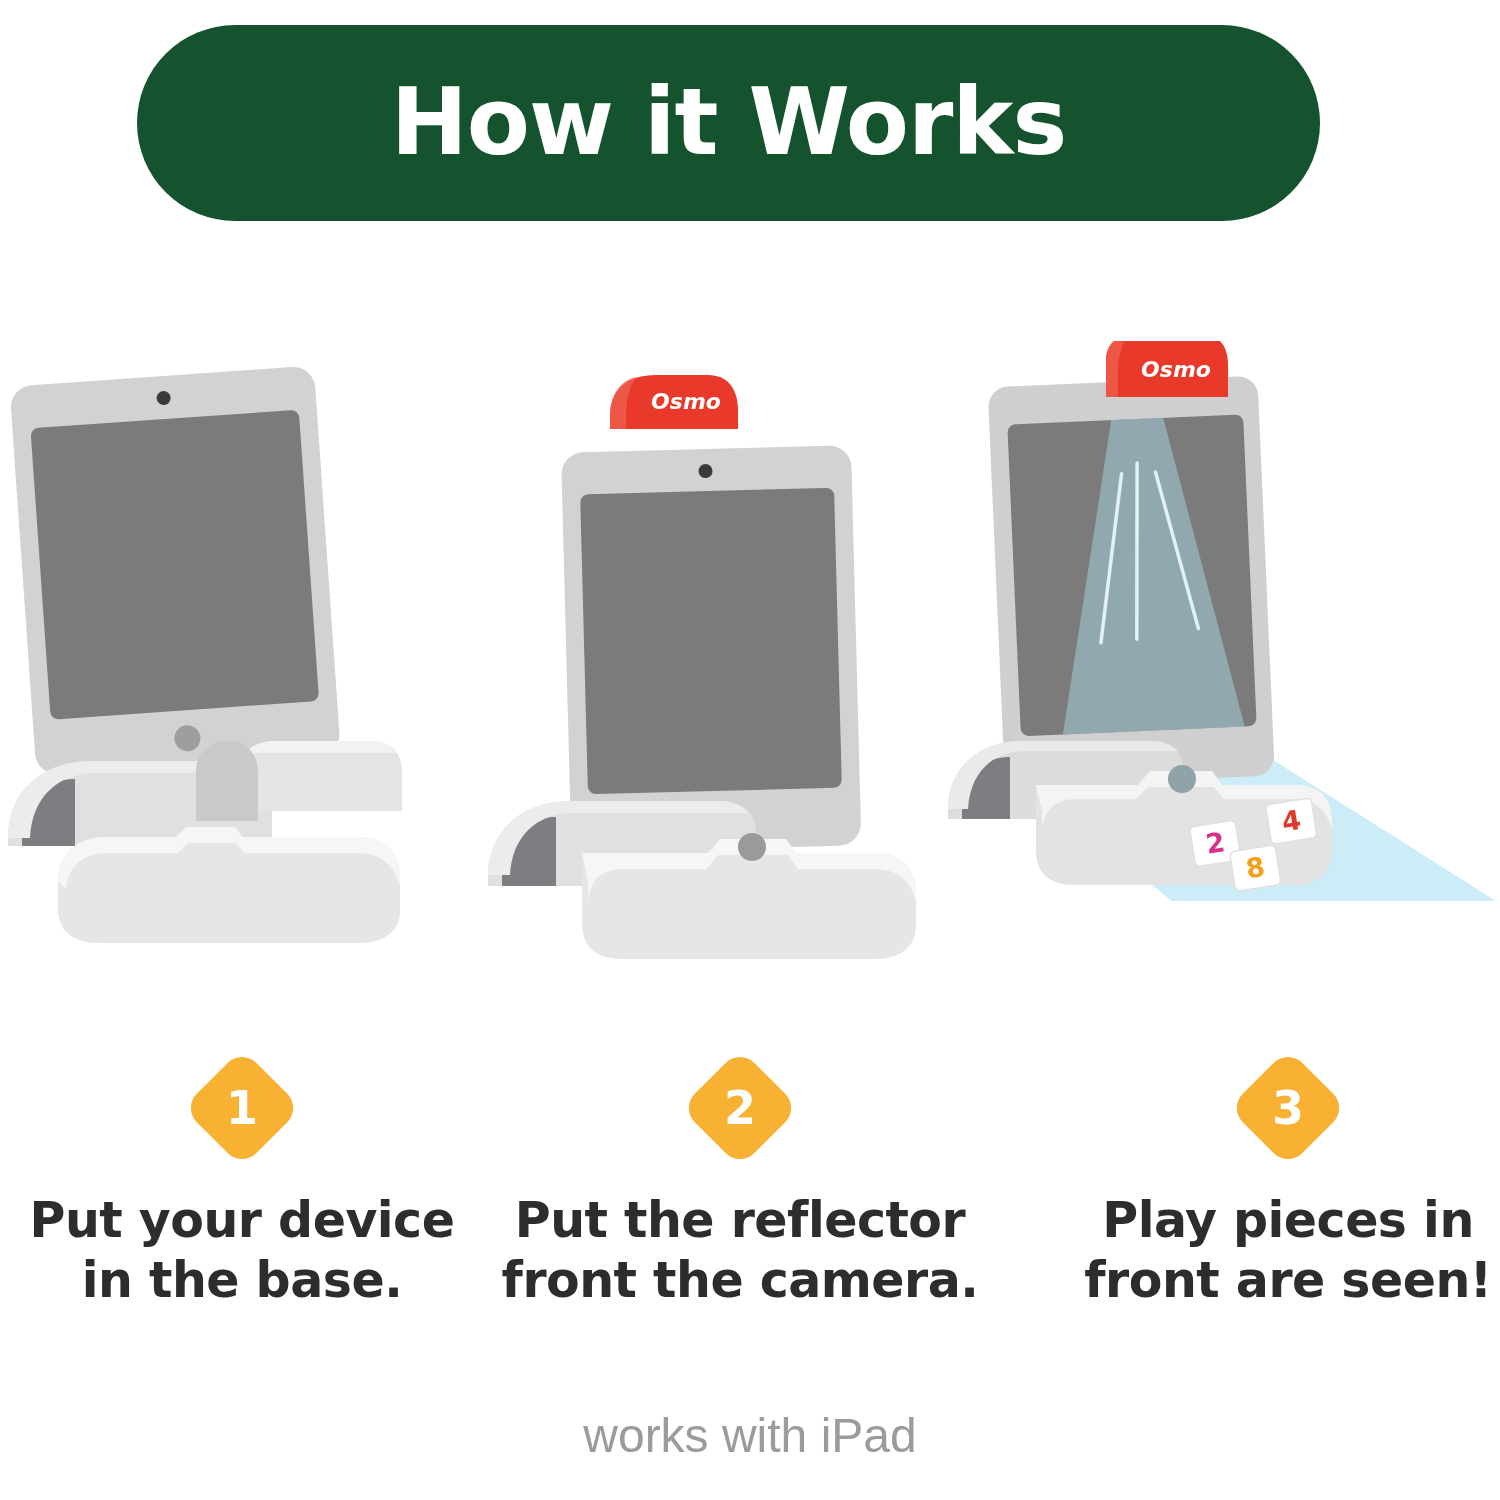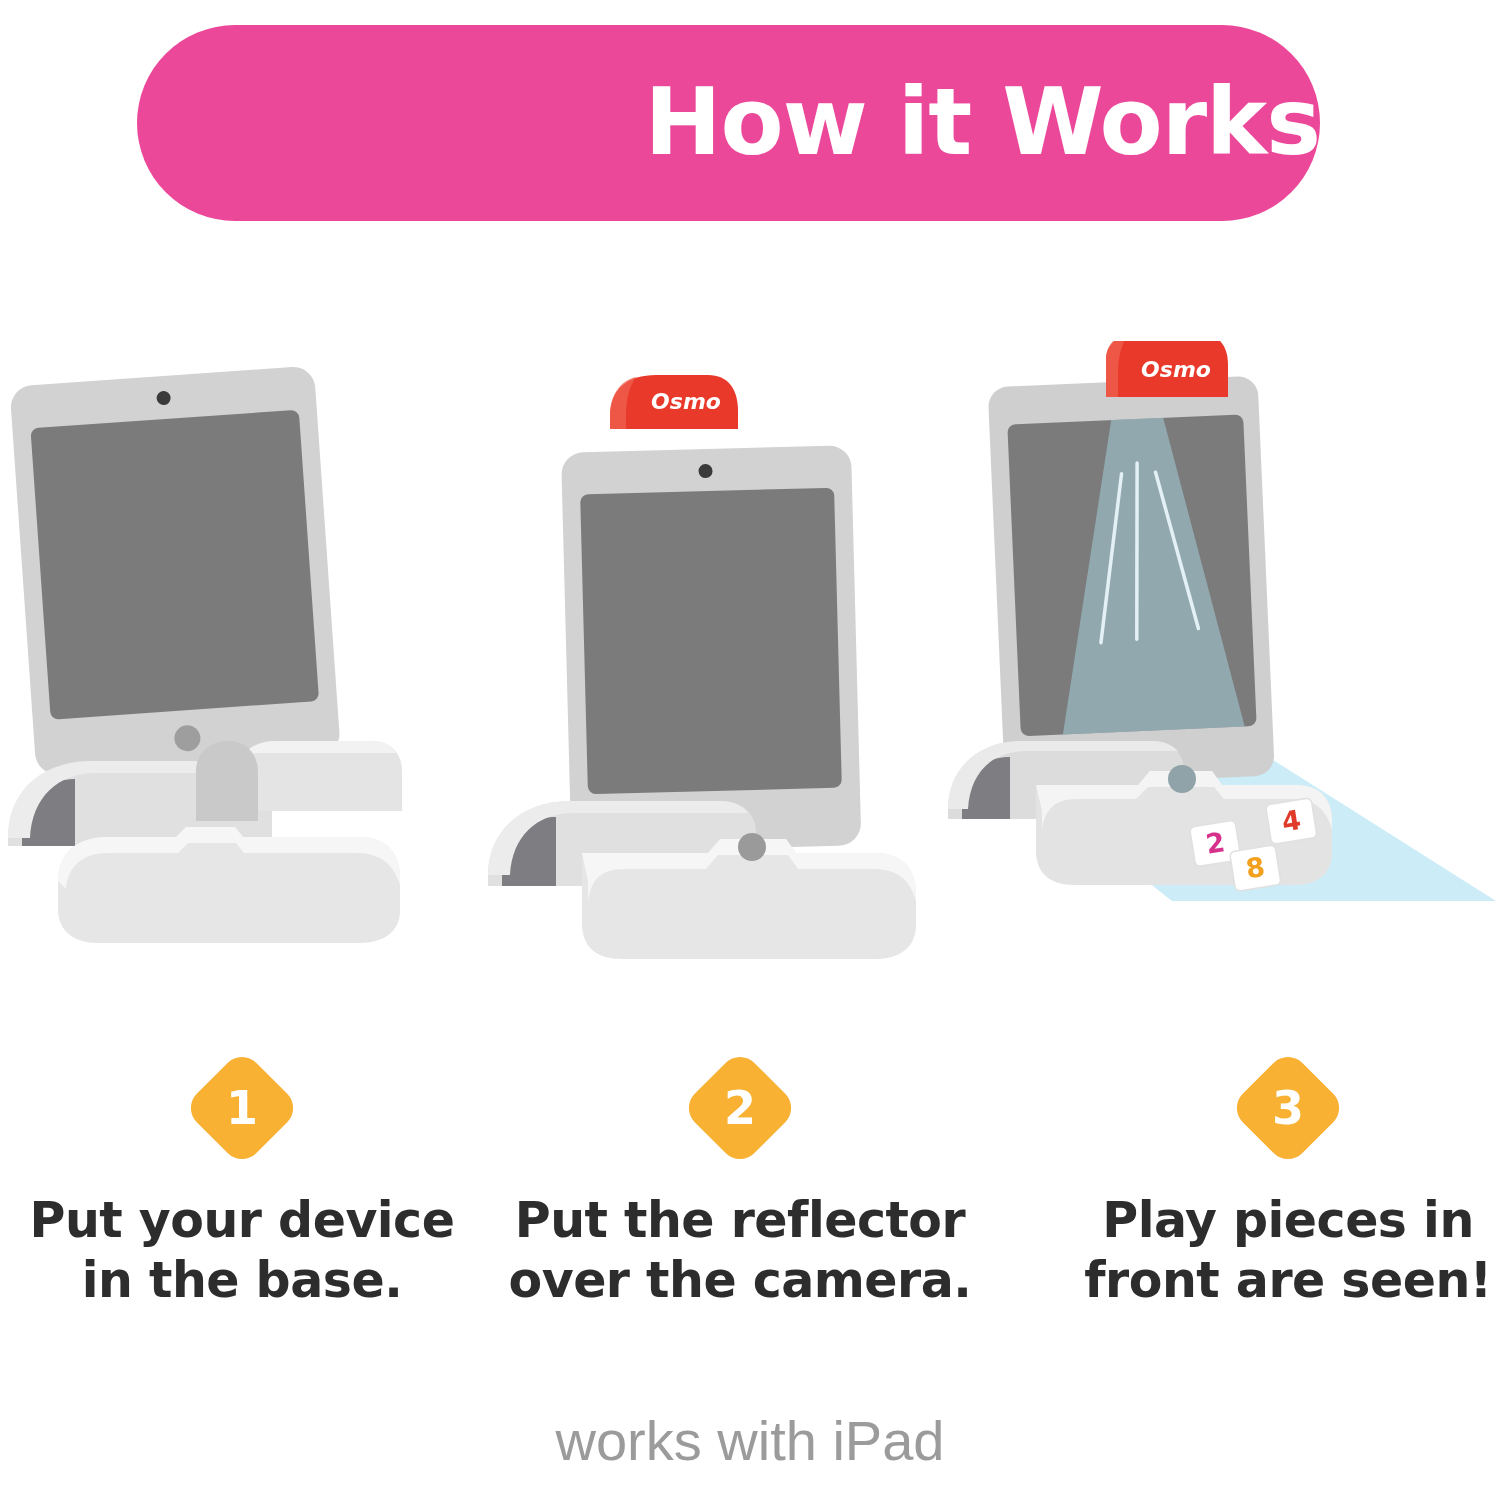--- a/index.html
+++ b/index.html
@@ -15,25 +15,25 @@
     overflow: hidden;
   }
 
   
   .header-banner {
     position: absolute;
     left: 137px;
     top: 25px;
     width: 1183px;
     height: 196px;
-    background: #ec4899;
+    background: #14532d;
     border-radius: 98px;
     display: flex;
     align-items: center;
-    justify-content: flex-end;
+    justify-content: center;
     box-sizing: border-box;
   }
   .header-title {
     color: #ffffff;
     font-size: 92px;
     font-weight: bold;
     letter-spacing: -1px;
     line-height: 1;
     font-family: "DejaVu Sans", sans-serif;
   }
@@ -111,21 +111,21 @@
   }
 
   
   .footer-note {
     position: absolute;
     left: 0;
     top: 1408px;
     width: 1500px;
     text-align: center;
     color: #9b9b9b;
-    font-size: 56px;
+    font-size: 48px;
     font-weight: normal;
     font-family: "Liberation Sans", sans-serif;
   }
 </style>
 </head>
 <body>
 
 <div class="header-banner">
   <div class="header-title">How it Works</div>
 </div>
@@ -251,21 +251,21 @@
 in the base.</div>
   </div>
 
   <div class="step-col col-2">
     <div class="badge-wrap">
       <div class="badge">
         <span class="badge-num">2</span>
       </div>
     </div>
     <div class="step-caption">Put the reflector
-over the camera.</div>
+front the camera.</div>
   </div>
 
   <div class="step-col col-3">
     <div class="badge-wrap">
       <div class="badge">
         <span class="badge-num">3</span>
       </div>
     </div>
     <div class="step-caption">Play pieces in
 front are seen!</div>

